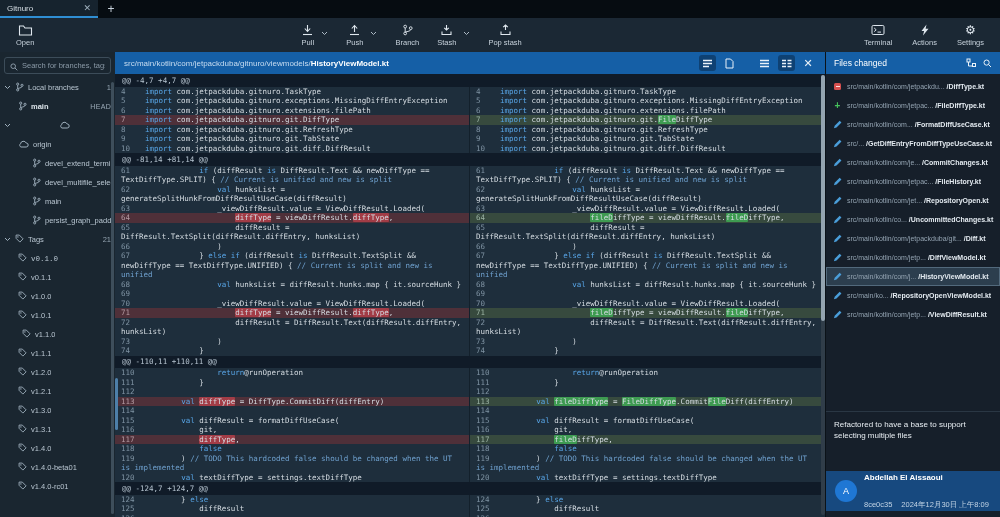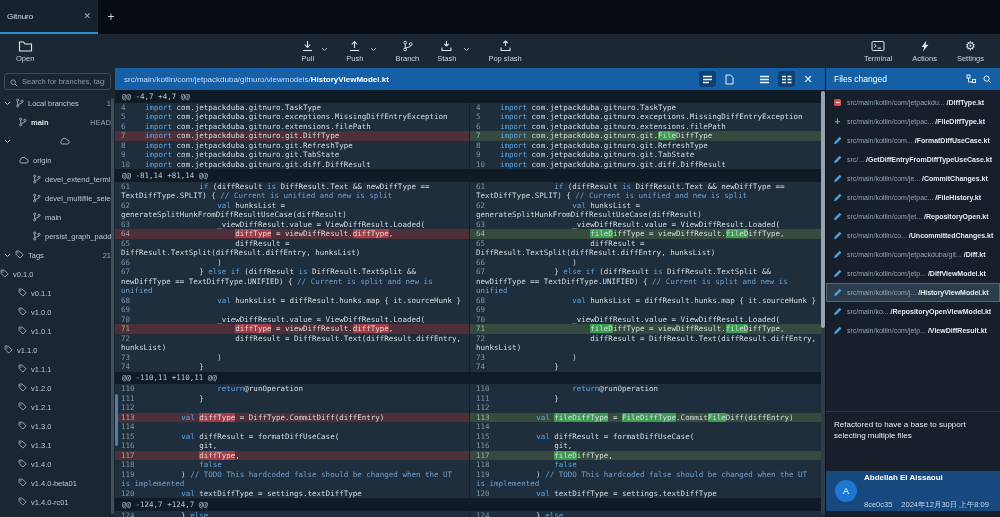--- a/index.html
+++ b/index.html
@@ -1,21 +1,21 @@
 <!DOCTYPE html>
 <html><head>
 <meta charset="utf-8">
 <style>
   * { margin:0; padding:0; box-sizing:border-box; }
   html,body { width:1000px; height:517px; overflow:hidden; background:#0a1117;
     font-family:"Liberation Sans", sans-serif; }
   .app { width:1000px; height:517px; display:flex; flex-direction:column; background:#0a1117; }
 
   
-  .tabbar { height:34px; background:#060c11; display:flex; align-items:stretch; flex:none; }
+  .tabbar { height:18px; background:#060c11; display:flex; align-items:stretch; flex:none; }
   .tab { width:98px; background:#16232e; border-bottom:2px solid #2f8ed3; display:flex;
     align-items:center; padding:0 7px; gap:4px; }
   .tab-title { font-size:8px; color:#d7dfe6; flex:1; }
   .tab-close { font-size:9px; color:#9fb0bd; cursor:pointer; }
   .tab-add { width:26px; display:flex; align-items:center; justify-content:center;
     color:#c9d4dd; font-size:12px; }
 
   
   .toolbar { height:34px; background:#1b2834; display:flex; align-items:center; flex:none;
     padding:0 10px; }
@@ -304,21 +304,21 @@
             <span><svg width="7" height="5" viewBox="0 0 7 5">
                 <path d="M1 1l2.5 2.5L6 1" fill="none" stroke="#9fb0bd"></path>
               </svg></span>
             <span><svg width="9" height="9" viewBox="0 0 10 10">
                 <path d="M1.2 1.2h3.6L9 5.4 5.4 9 1.2 4.8z" fill="none" stroke="#9fb0bd"></path>
                 <circle cx="3.2" cy="3.2" r=".8" fill="#9fb0bd"></circle>
               </svg></span>
             <span class="lbl">Tags</span>
             <span class="count">21</span>
           </div>
-          <div class="trow" style="">
+          <div class="trow" style="padding-left: 18px; font-family: Liberation Mono, monospace;">
             <span><svg width="9" height="9" viewBox="0 0 10 10">
                 <path d="M1.2 1.2h3.6L9 5.4 5.4 9 1.2 4.8z" fill="none" stroke="#9fb0bd"></path>
                 <circle cx="3.2" cy="3.2" r=".8" fill="#9fb0bd"></circle>
               </svg></span>
             <span class="lbl">v0.1.0</span>
           </div>
           <div class="trow" style="padding-left: 18px;">
             <span><svg width="9" height="9" viewBox="0 0 10 10">
                 <path d="M1.2 1.2h3.6L9 5.4 5.4 9 1.2 4.8z" fill="none" stroke="#9fb0bd"></path>
                 <circle cx="3.2" cy="3.2" r=".8" fill="#9fb0bd"></circle>
@@ -332,21 +332,21 @@
               </svg></span>
             <span class="lbl">v1.0.0</span>
           </div>
           <div class="trow" style="padding-left: 18px;">
             <span><svg width="9" height="9" viewBox="0 0 10 10">
                 <path d="M1.2 1.2h3.6L9 5.4 5.4 9 1.2 4.8z" fill="none" stroke="#9fb0bd"></path>
                 <circle cx="3.2" cy="3.2" r=".8" fill="#9fb0bd"></circle>
               </svg></span>
             <span class="lbl">v1.0.1</span>
           </div>
-          <div class="trow" style="padding-left: 4px;">
+          <div class="trow" style="padding-left: 22px;">
             <span><svg width="9" height="9" viewBox="0 0 10 10">
                 <path d="M1.2 1.2h3.6L9 5.4 5.4 9 1.2 4.8z" fill="none" stroke="#9fb0bd"></path>
                 <circle cx="3.2" cy="3.2" r=".8" fill="#9fb0bd"></circle>
               </svg></span>
             <span class="lbl">v1.1.0</span>
           </div>
           <div class="trow" style="padding-left: 18px;">
             <span><svg width="9" height="9" viewBox="0 0 10 10">
                 <path d="M1.2 1.2h3.6L9 5.4 5.4 9 1.2 4.8z" fill="none" stroke="#9fb0bd"></path>
                 <circle cx="3.2" cy="3.2" r=".8" fill="#9fb0bd"></circle>

